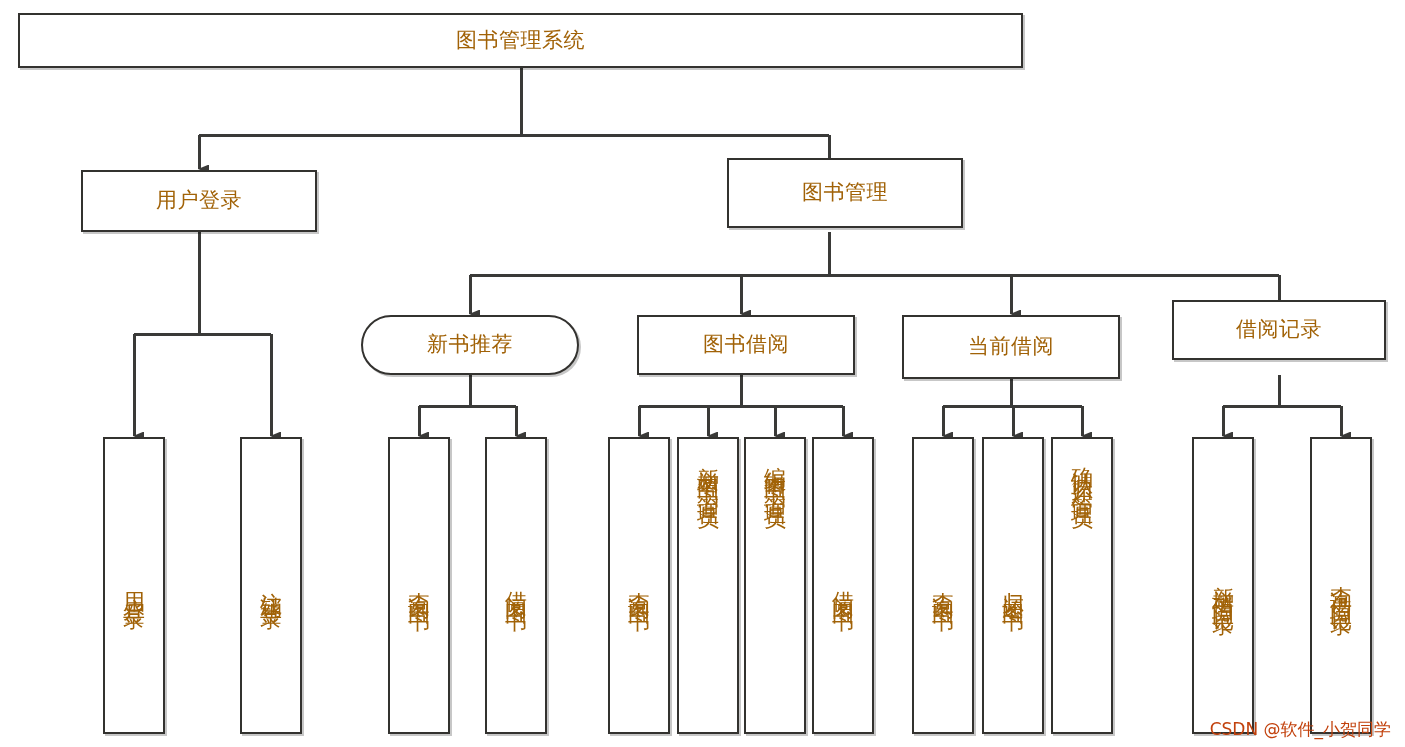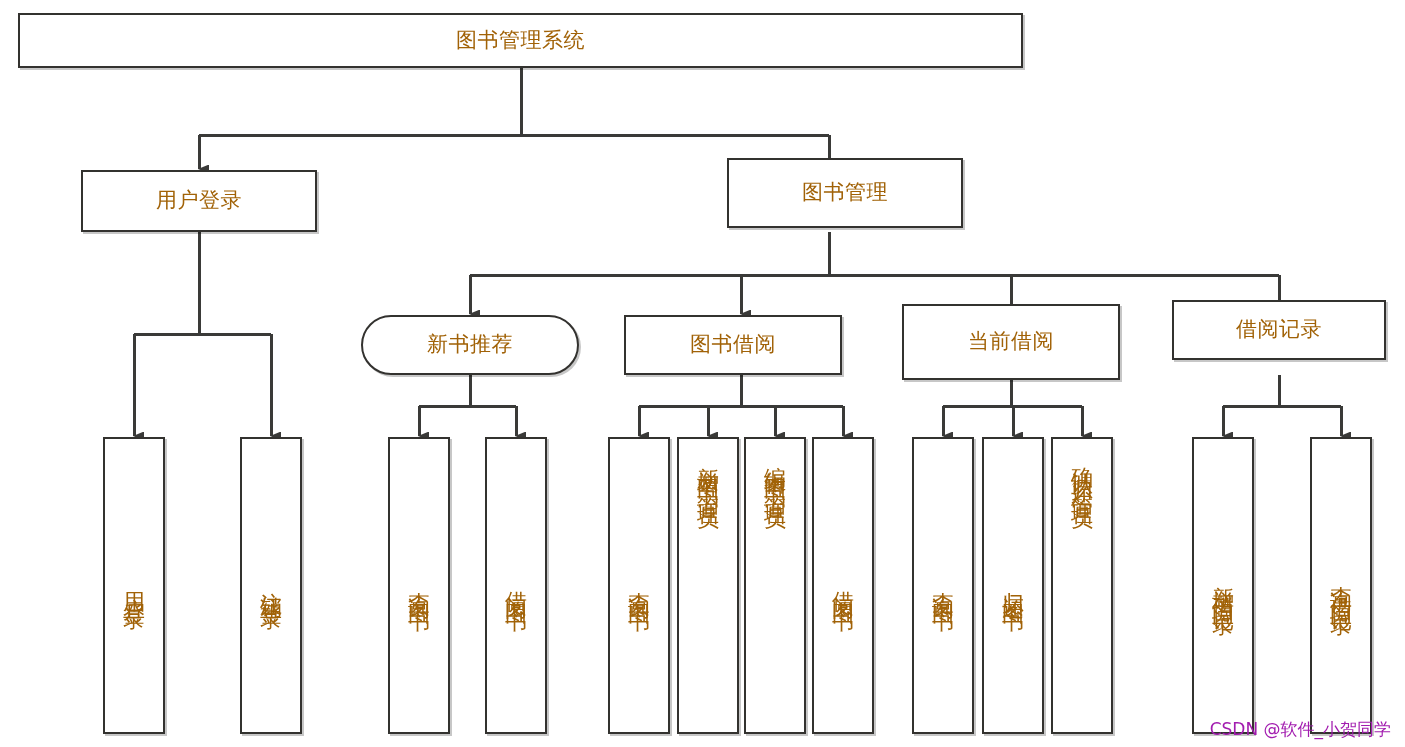--- a/index.html
+++ b/index.html
@@ -62,21 +62,21 @@
   }
   .node-box.vertical.centered {
     align-items: center;
     padding-top: 0;
   }
   #watermark {
     position: absolute;
     right: 14px;
     bottom: 6px;
     font-size: 17px;
-    color: #a21caf;
+    color: #c2410c;
     font-family: "DejaVu Sans", "Liberation Sans", sans-serif;
     white-space: nowrap;
     pointer-events: none;
     text-align: right;
   }
 </style>
 </head>
 <body>
 
 <div id="diagram-root">
@@ -128,24 +128,24 @@
       </div>
       <div class="node-box horizontal" style="left: 81px; top: 170px; width: 236px; height: 62px;">
         <span class="node-label">用户登录</span>
       </div>
       <div class="node-box horizontal" style="left: 711px; top: 158px; width: 236px; height: 70px; margin-left: 16px;">
         <span class="node-label">图书管理</span>
       </div>
       <div class="node-box horizontal" style="left: 361px; top: 315px; width: 218px; height: 60px; border-radius: 30px;">
         <span class="node-label">新书推荐</span>
       </div>
-      <div class="node-box horizontal" style="left: 624px; top: 315px; width: 218px; height: 60px;">
+      <div class="node-box horizontal" style="left: 637px; top: 315px; width: 218px; height: 60px;">
         <span class="node-label">图书借阅</span>
       </div>
-      <div class="node-box horizontal" style="left: 902px; top: 304px; width: 218px; height: 76px;">
+      <div class="node-box horizontal" style="left: 902px; top: 315px; width: 218px; height: 64px;">
         <span class="node-label">当前借阅</span>
       </div>
       <div class="node-box horizontal" style="left: 1172px; top: 300px; width: 214px; height: 60px;">
         <span class="node-label">借阅记录</span>
       </div>
       <div class="node-box vertical centered" style="left: 103px; top: 437px; width: 62px; height: 297px;">
         <span class="node-label">用户登录</span>
       </div>
       <div class="node-box vertical centered" style="left: 240px; top: 437px; width: 62px; height: 297px;">
         <span class="node-label">注销登录</span>

